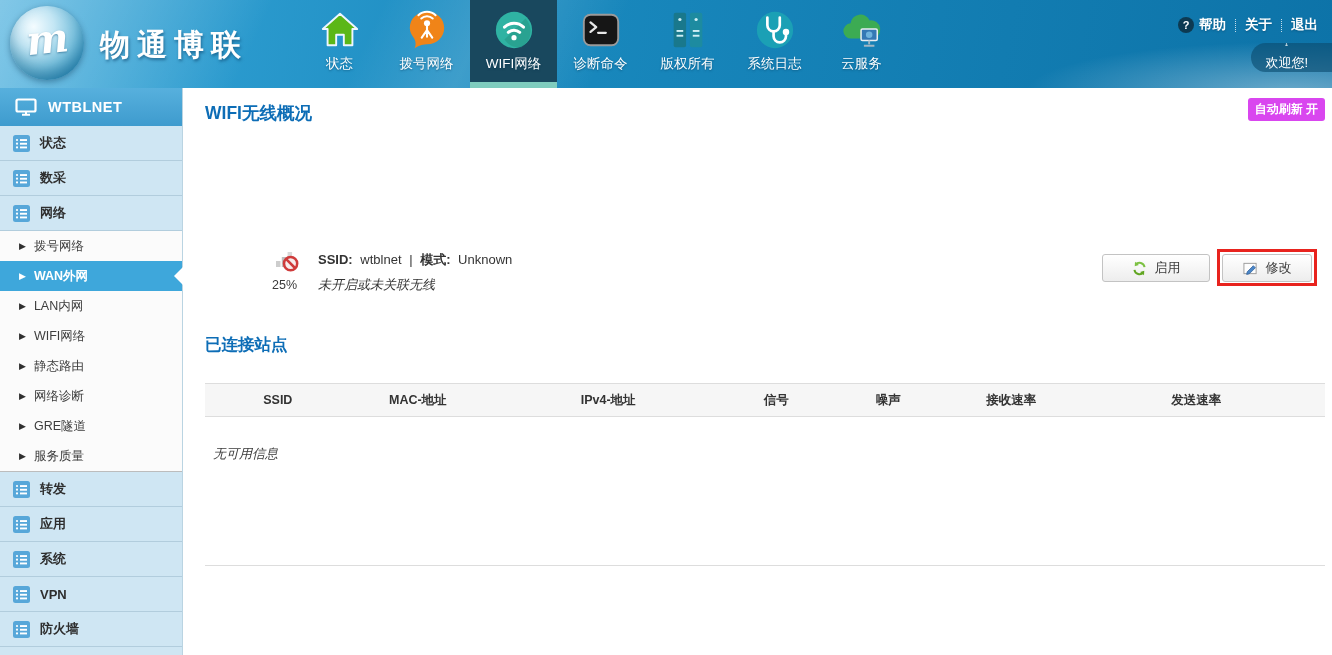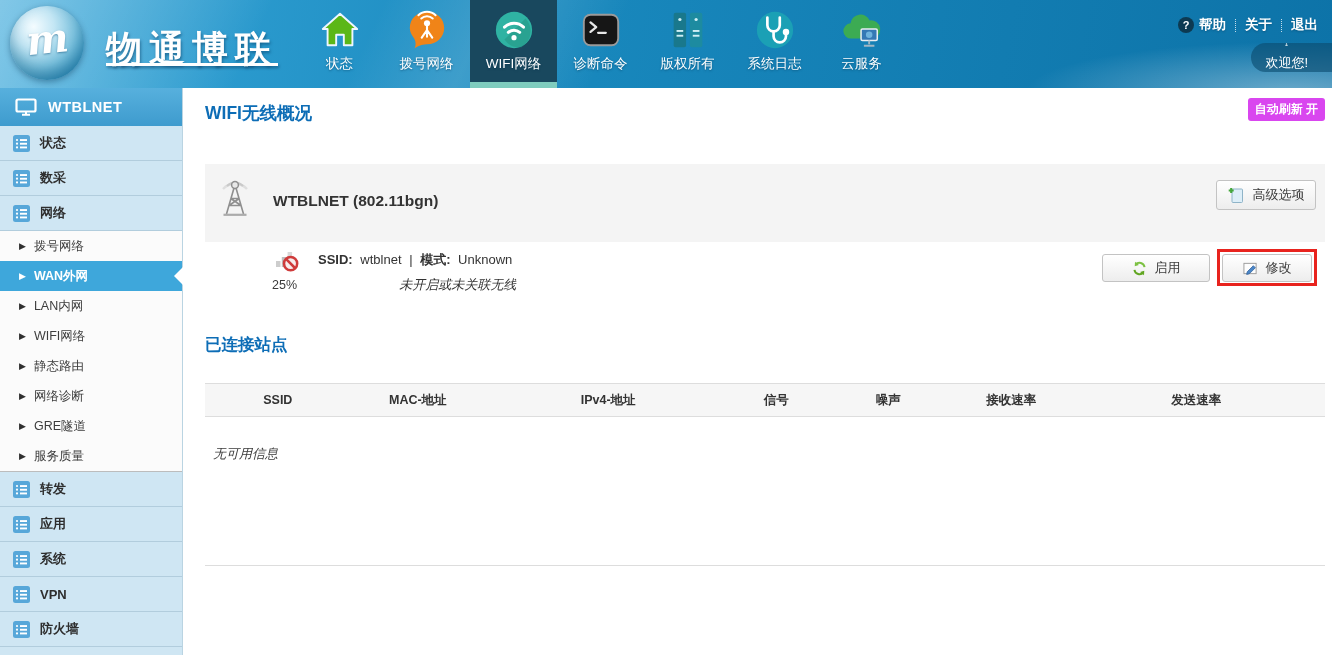--- a/index.html
+++ b/index.html
@@ -12,22 +12,22 @@
   .header::before{content:"";position:absolute;inset:0;pointer-events:none;background:
     linear-gradient(115deg,rgba(255,255,255,.38),rgba(255,255,255,0) 20%),
     linear-gradient(115deg,rgba(255,255,255,0) 28%,rgba(255,255,255,.14) 36%,rgba(255,255,255,0) 46%),
     radial-gradient(ellipse 430px 80px at 97% 104%,rgba(255,255,255,.38),rgba(255,255,255,0) 62%);}
   .logo-orb{position:absolute;left:10px;top:6px;width:74px;height:74px;border-radius:50%;
     background:radial-gradient(circle at 32% 28%,#f4fcff 0%,#c3e6f4 28%,#7cc2de 56%,#3996c0 80%,#29７ea7 100%);
     background:radial-gradient(circle at 32% 28%,#f4fcff 0%,#c3e6f4 28%,#7cc2de 56%,#3996c0 80%,#297ea7 100%);
     box-shadow:inset 0 -9px 14px rgba(10,80,120,.35),0 2px 6px rgba(0,40,70,.4);}
   .logo-orb .glyph{position:absolute;left:16px;top:9px;font:italic bold 40px "DejaVu Serif",serif;
     color:#fff;transform:rotate(-6deg);text-shadow:0 1px 2px rgba(25,90,130,.6);}
-  .brand{position:absolute;left:106px;top:25px;font-size:36px;font-weight:bold;color:#fff;
-    letter-spacing:7px;text-shadow:1px 2px 3px rgba(8,60,100,.55);text-decoration:underline;}
+  .brand{position:absolute;left:100px;top:25px;font-size:30px;font-weight:bold;color:#fff;
+    letter-spacing:7px;text-shadow:1px 2px 3px rgba(8,60,100,.55);}
   .nav{position:absolute;left:296px;top:0;height:88px;display:flex;}
   .tab{width:87px;height:88px;position:relative;display:flex;flex-direction:column;align-items:center;cursor:pointer;}
   .tab .ic{margin-top:7px;height:46px;display:flex;align-items:center;}
   .tab .lb{margin-top:2px;font-size:13.5px;color:#fff;text-shadow:0 1px 2px rgba(0,50,80,.5);white-space:nowrap;}
   .tab.active{background:#19485e;}
   .tab.active::after{content:"";position:absolute;left:0;right:0;bottom:0;height:6px;background:#7fccbe;}
   .toplinks{position:absolute;right:14px;top:16px;display:flex;align-items:center;gap:9px;
     color:#fff;font-size:13.5px;font-weight:bold;text-shadow:0 1px 2px rgba(0,50,80,.4);}
   .toplinks .lnk{cursor:pointer;display:flex;align-items:center;gap:5px;}
   .qicon{width:16px;height:16px;border-radius:50%;background:#0d3a52;color:#fff;font-size:11px;
@@ -60,21 +60,21 @@
   .panelhead{position:absolute;left:22px;right:7px;top:76px;height:78px;background:#f4f4f4;}
   .panelhead .ant{position:absolute;left:8px;top:8px;}
   .panelhead .pname{position:absolute;left:68px;top:28px;font-size:15.5px;font-weight:bold;color:#333;}
   .btn{position:absolute;display:flex;align-items:center;justify-content:center;gap:8px;
     background:linear-gradient(#ffffff,#ededed);border:1px solid #c3c3c3;border-radius:3px;
     font-size:13px;color:#3c3c3c;cursor:pointer;box-sizing:border-box;}
   .advbtn{right:9px;top:16px;width:100px;height:30px;}
   .radiorow{position:absolute;left:22px;right:7px;top:154px;height:68px;}
   .sig{position:absolute;left:69px;top:5px;}
   .pct{position:absolute;left:67px;top:36px;font-size:12.5px;color:#3a3a3a;}
-  .rinfo{position:absolute;left:113px;top:9px;font-size:13px;color:#333;text-align:right;}
+  .rinfo{position:absolute;left:113px;top:9px;font-size:13px;color:#333;}
   .rinfo .l1 b{font-weight:bold;}
   .rinfo .l1 span{margin-right:4px;}
   .rinfo .l2{margin-top:7px;font-style:italic;}
   .enbtn{right:115px;top:12px;width:108px;height:28px;}
   .modbtn{right:13px;top:12px;width:90px;height:28px;}
   .redbox{position:absolute;right:8px;top:7px;width:100px;height:37px;border:3px solid #e8231e;
     box-sizing:border-box;pointer-events:none;}
   .stitle{position:absolute;left:22px;top:246px;font-size:16.5px;font-weight:bold;color:#0d6db6;}
   .stable{position:absolute;left:22px;top:295px;width:calc(100% - 29px);
     border-collapse:collapse;table-layout:fixed;}
@@ -359,32 +359,20 @@
         <use href="#i-list"></use>
       </svg>
     <span>防火墙</span>
   </div>
 </div>
 
 <div class="main">
   <div class="pgtitle">WIFI无线概况</div>
   <div class="autorefresh">自动刷新 开</div>
 
-  <div class="panelhead">
-    <span class="ant"><svg width="44" height="46">
-          <use href="#i-ant"></use>
-        </svg></span>
-    <span class="pname">WTBLNET (802.11bgn)</span>
-    <div class="btn advbtn">
-      <svg width="17" height="17">
-          <use href="#i-adv"></use>
-        </svg>
-      <span>高级选项</span>
-    </div>
-  </div>
 
   <div class="radiorow">
     <span class="sig"><svg width="26" height="26">
           <use href="#i-sig"></use>
         </svg></span>
     <span class="pct">25%</span>
     <div class="rinfo">
       <div class="l1">
         <b><span>SSID:</span></b>
         <span>wtblnet</span>

